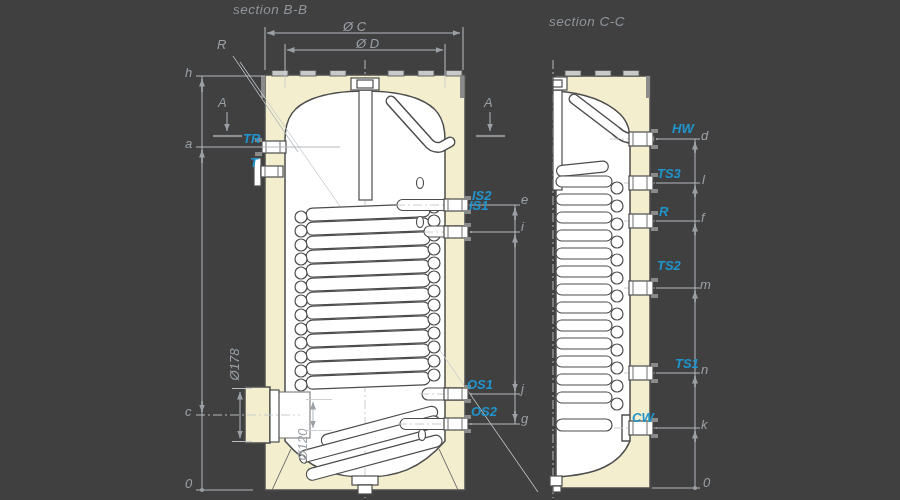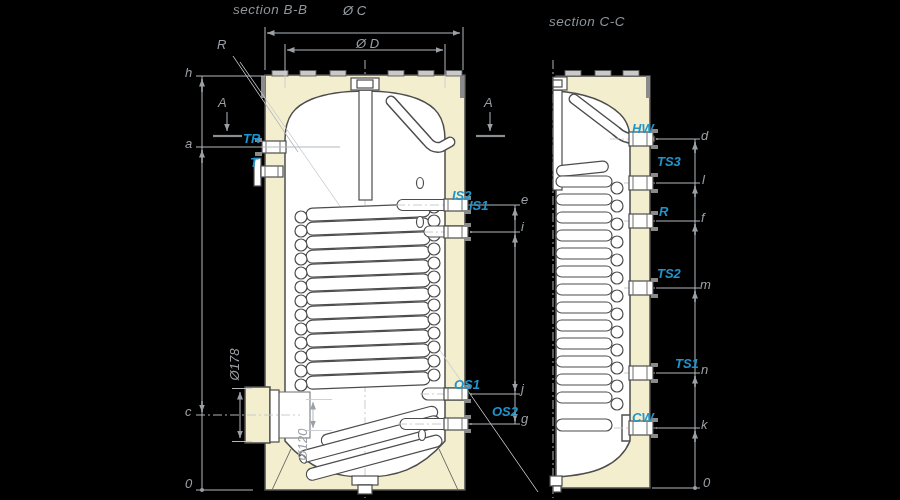--- a/index.html
+++ b/index.html
@@ -1,16 +1,16 @@
 <!DOCTYPE html>
 <html><head>
 <meta charset="utf-8">
 <style>
   html,body{margin:0;padding:0;background:#fff;}
-  #stage{position:relative;width:900px;height:500px;background:#000000;overflow:hidden;
+  #stage{position:relative;width:900px;height:500px;background:#404040;overflow:hidden;
          font-family:"Liberation Sans",sans-serif;}
   #drawing{position:absolute;left:0;top:0;}
   .lbl{position:absolute;font:italic 13px "Liberation Sans",sans-serif;color:#9aa0a6;
        white-space:nowrap;line-height:1;}
   .lbl.title{font-size:13.5px;color:#8f959b;letter-spacing:.5px;}
   .lbl.blue{color:#2094cc;font-weight:bold;}
   .lbl.rot{transform:rotate(-90deg);transform-origin:center center;}
   
   .ol{stroke:#4d4d4d;stroke-width:1.4;fill:none;}
   .olw{stroke:#4d4d4d;stroke-width:1.2;fill:#fff;}
@@ -288,46 +288,46 @@
     </g>
   </svg>
 
   <span class="lbl title" style="left:233px;top:3px">section B-B</span>
   <span class="lbl title" style="left:549px;top:15px">section C-C</span>
 
   <span class="lbl" style="left:217px;top:38px">R</span>
   <span class="lbl" style="left:218px;top:96px">A</span>
   <span class="lbl" style="left:484px;top:96px">A</span>
 
-  <span class="lbl" style="left:343px;top:4px">Ø C</span>
+  <span class="lbl" style="left:343px;top:20px">Ø C</span>
   <span class="lbl" style="left:356px;top:37px">Ø D</span>
   <span class="lbl rot" style="left:219px;top:358px">Ø178</span>
   <span class="lbl rot" style="left:287px;top:438px">Ø120</span>
 
   <span class="lbl" style="left:185px;top:66px">h</span>
   <span class="lbl" style="left:185px;top:137px">a</span>
   <span class="lbl" style="left:185px;top:405px">c</span>
   <span class="lbl" style="left:185px;top:477px">0</span>
 
   <span class="lbl" style="left:521px;top:193px">e</span>
   <span class="lbl" style="left:521px;top:220px">i</span>
   <span class="lbl" style="left:521px;top:382px">j</span>
   <span class="lbl" style="left:521px;top:412px">g</span>
 
   <span class="lbl blue" style="left:243px;top:132px">TR</span>
   <span class="lbl blue" style="left:250px;top:156px">T</span>
-  <span class="lbl blue" style="left:452px;top:189px">IS2</span>
+  <span class="lbl blue" style="left:472px;top:189px">IS2</span>
   <span class="lbl blue" style="left:469px;top:199px">IS1</span>
-  <span class="lbl blue" style="left:454px;top:378px">OS1</span>
-  <span class="lbl blue" style="left:492px;top:405px">OS2</span>
-
-  <span class="lbl blue" style="left:632px;top:122px">HW</span>
-  <span class="lbl blue" style="left:657px;top:155px">TS3</span>
+  <span class="lbl blue" style="left:467px;top:378px">OS1</span>
+  <span class="lbl blue" style="left:471px;top:405px">OS2</span>
+
+  <span class="lbl blue" style="left:672px;top:122px">HW</span>
+  <span class="lbl blue" style="left:657px;top:167px">TS3</span>
   <span class="lbl blue" style="left:659px;top:205px">R</span>
-  <span class="lbl blue" style="left:657px;top:267px">TS2</span>
+  <span class="lbl blue" style="left:657px;top:259px">TS2</span>
   <span class="lbl blue" style="left:675px;top:357px">TS1</span>
   <span class="lbl blue" style="left:632px;top:411px">CW</span>
 
   <span class="lbl" style="left:701px;top:129px">d</span>
   <span class="lbl" style="left:702px;top:173px">l</span>
   <span class="lbl" style="left:701px;top:211px">f</span>
   <span class="lbl" style="left:700px;top:278px">m</span>
   <span class="lbl" style="left:701px;top:363px">n</span>
   <span class="lbl" style="left:701px;top:418px">k</span>
   <span class="lbl" style="left:703px;top:476px">0</span>

